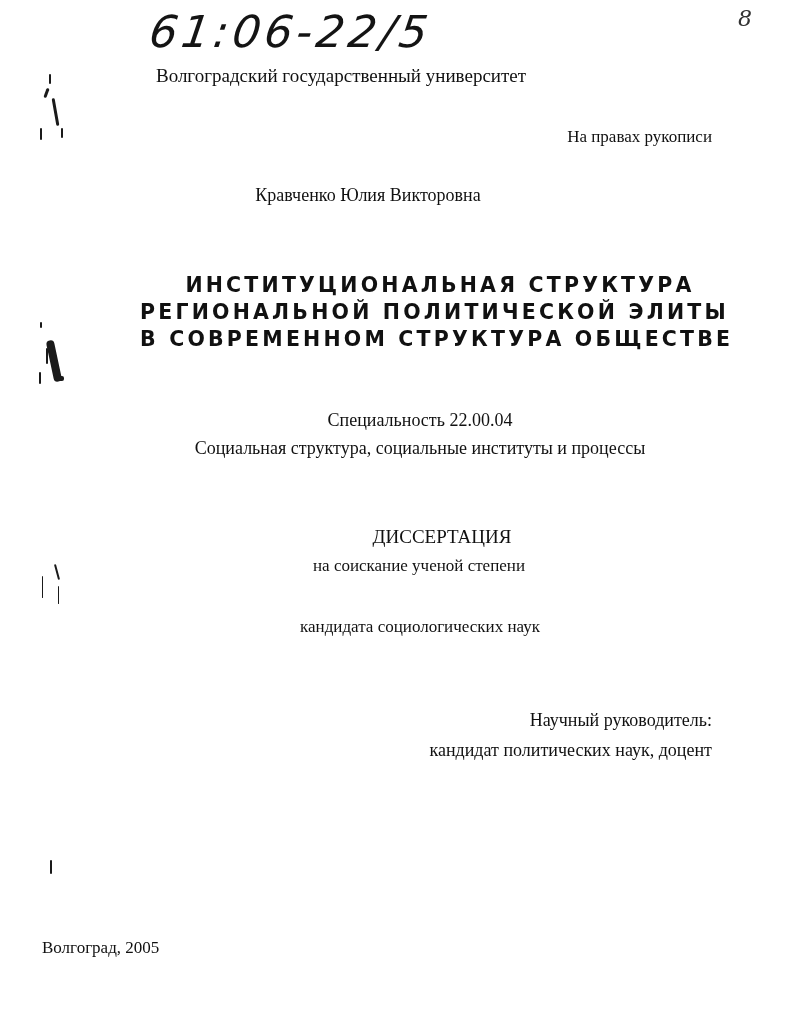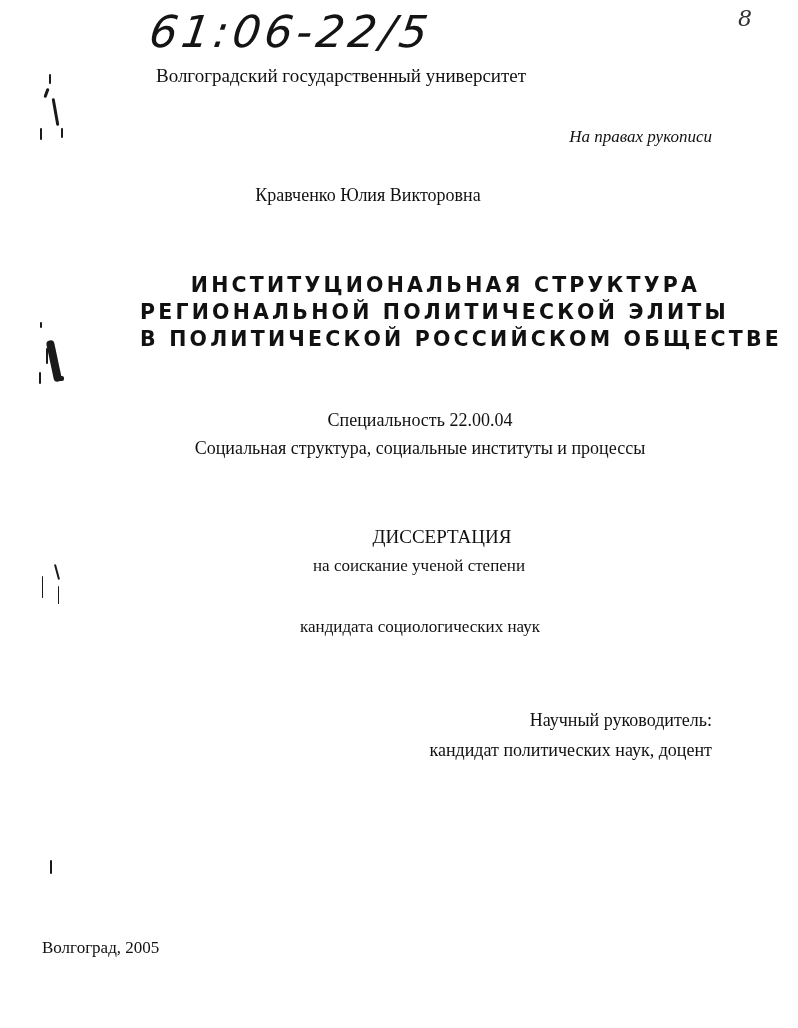--- a/index.html
+++ b/index.html
@@ -38,39 +38,38 @@
     .university {
       left: 0; width: 640px; top: 65px;
       text-align: center;
       font-size: 19px;
       padding-left: 42px;
       box-sizing: border-box;
     }
     .manuscript {
       right: 86px; top: 127px;
       font-size: 17px;
-      font-style: italic;
     }
     .author {
       left: 0; width: 694px; top: 185px;
       text-align: center;
       font-size: 18px;
       padding-left: 42px;
       box-sizing: border-box;
     }
     .title-block {
       left: 140px; width: 560px; top: 272px;
       font-family: "DejaVu Sans", sans-serif;
       font-weight: bold;
       font-size: 20.5px;
       letter-spacing: 3.2px;
       line-height: 27px;
       text-align: center;
     }
-    .title-block div { white-space: nowrap; text-align: right; }
+    .title-block div { white-space: nowrap; }
     .title-line-1 { padding-left: 40px; }
     .specialty {
       left: 0; width: 798px; top: 410px;
       text-align: center;
       font-size: 18px;
       padding-left: 42px;
       box-sizing: border-box;
     }
     .specialty-name {
       left: 0; width: 798px; top: 438px;
@@ -151,21 +150,21 @@
 
 <div class="abs university">Волгоградский государственный университет</div>
 
 <div class="abs manuscript">На правах рукописи</div>
 
 <div class="abs author">Кравченко Юлия Викторовна</div>
 
 <div class="abs title-block">
   <div class="title-line-1">ИНСТИТУЦИОНАЛЬНАЯ СТРУКТУРА</div>
   <div>РЕГИОНАЛЬНОЙ ПОЛИТИЧЕСКОЙ ЭЛИТЫ</div>
-  <div>В ПОЛИТИЧЕСКОЙ РОССИЙСКОМ ОБЩЕСТВЕ</div>
+  <div>В СОВРЕМЕННОМ СТРУКТУРА ОБЩЕСТВЕ</div>
 </div>
 
 <div class="abs specialty">Специальность 22.00.04</div>
 <div class="abs specialty-name">Социальная структура, социальные институты и процессы</div>
 
 <div class="abs doc-type">ДИССЕРТАЦИЯ</div>
 <div class="abs degree-line-1">на соискание ученой степени</div>
 <div class="abs degree-line-2">кандидата социологических наук</div>
 
 <div class="abs supervisor">

